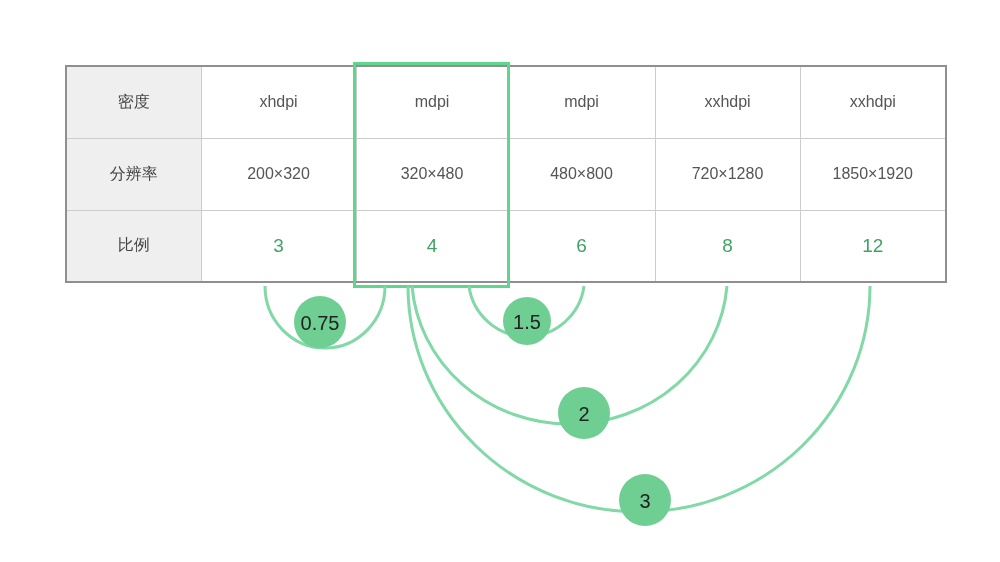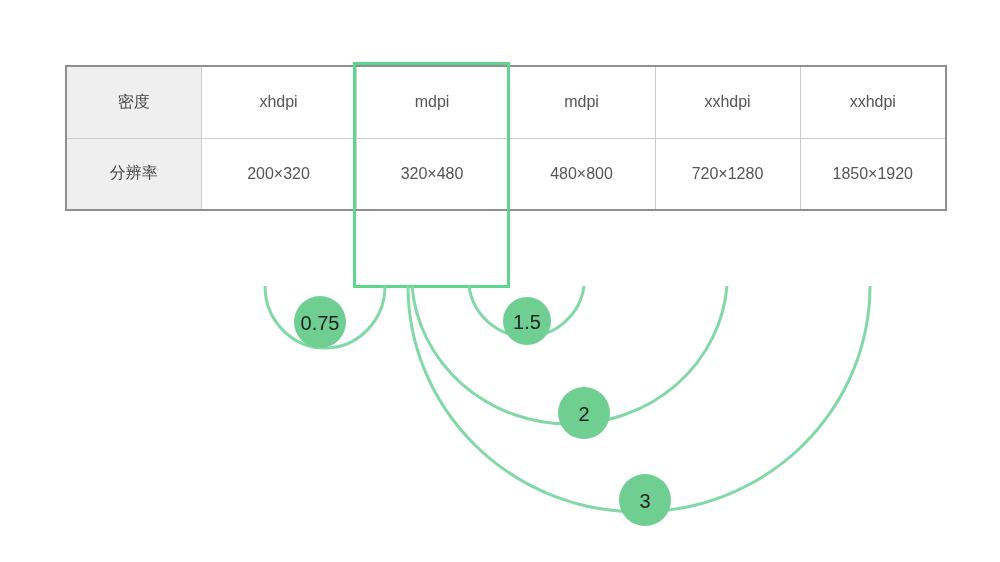--- a/index.html
+++ b/index.html
@@ -106,20 +106,28 @@
         <td>xxhdpi</td>
       </tr>
       <tr>
         <th>分辨率</th>
         <td>200×320</td>
         <td>320×480</td>
         <td>480×800</td>
         <td>720×1280</td>
         <td>1850×1920</td>
       </tr>
+      <tr class="ratio-row">
+        <th>比例</th>
+        <td>3</td>
+        <td>4</td>
+        <td>6</td>
+        <td>8</td>
+        <td>12</td>
+      </tr>
     </tbody>
   </table>
 
   <div class="mdpi-highlight"></div>
 
   <svg class="overlay" width="1000" height="562" viewBox="0 0 1000 562">
 
     <path class="arc" d="M 265 286 A 60 62 0 0 0 385 286"></path>
     <path class="arc" d="M 469 286 A 58 58 0 0 0 584 286"></path>
     <path class="arc" d="M 412 286 A 158 150 0 0 0 727 286"></path>

